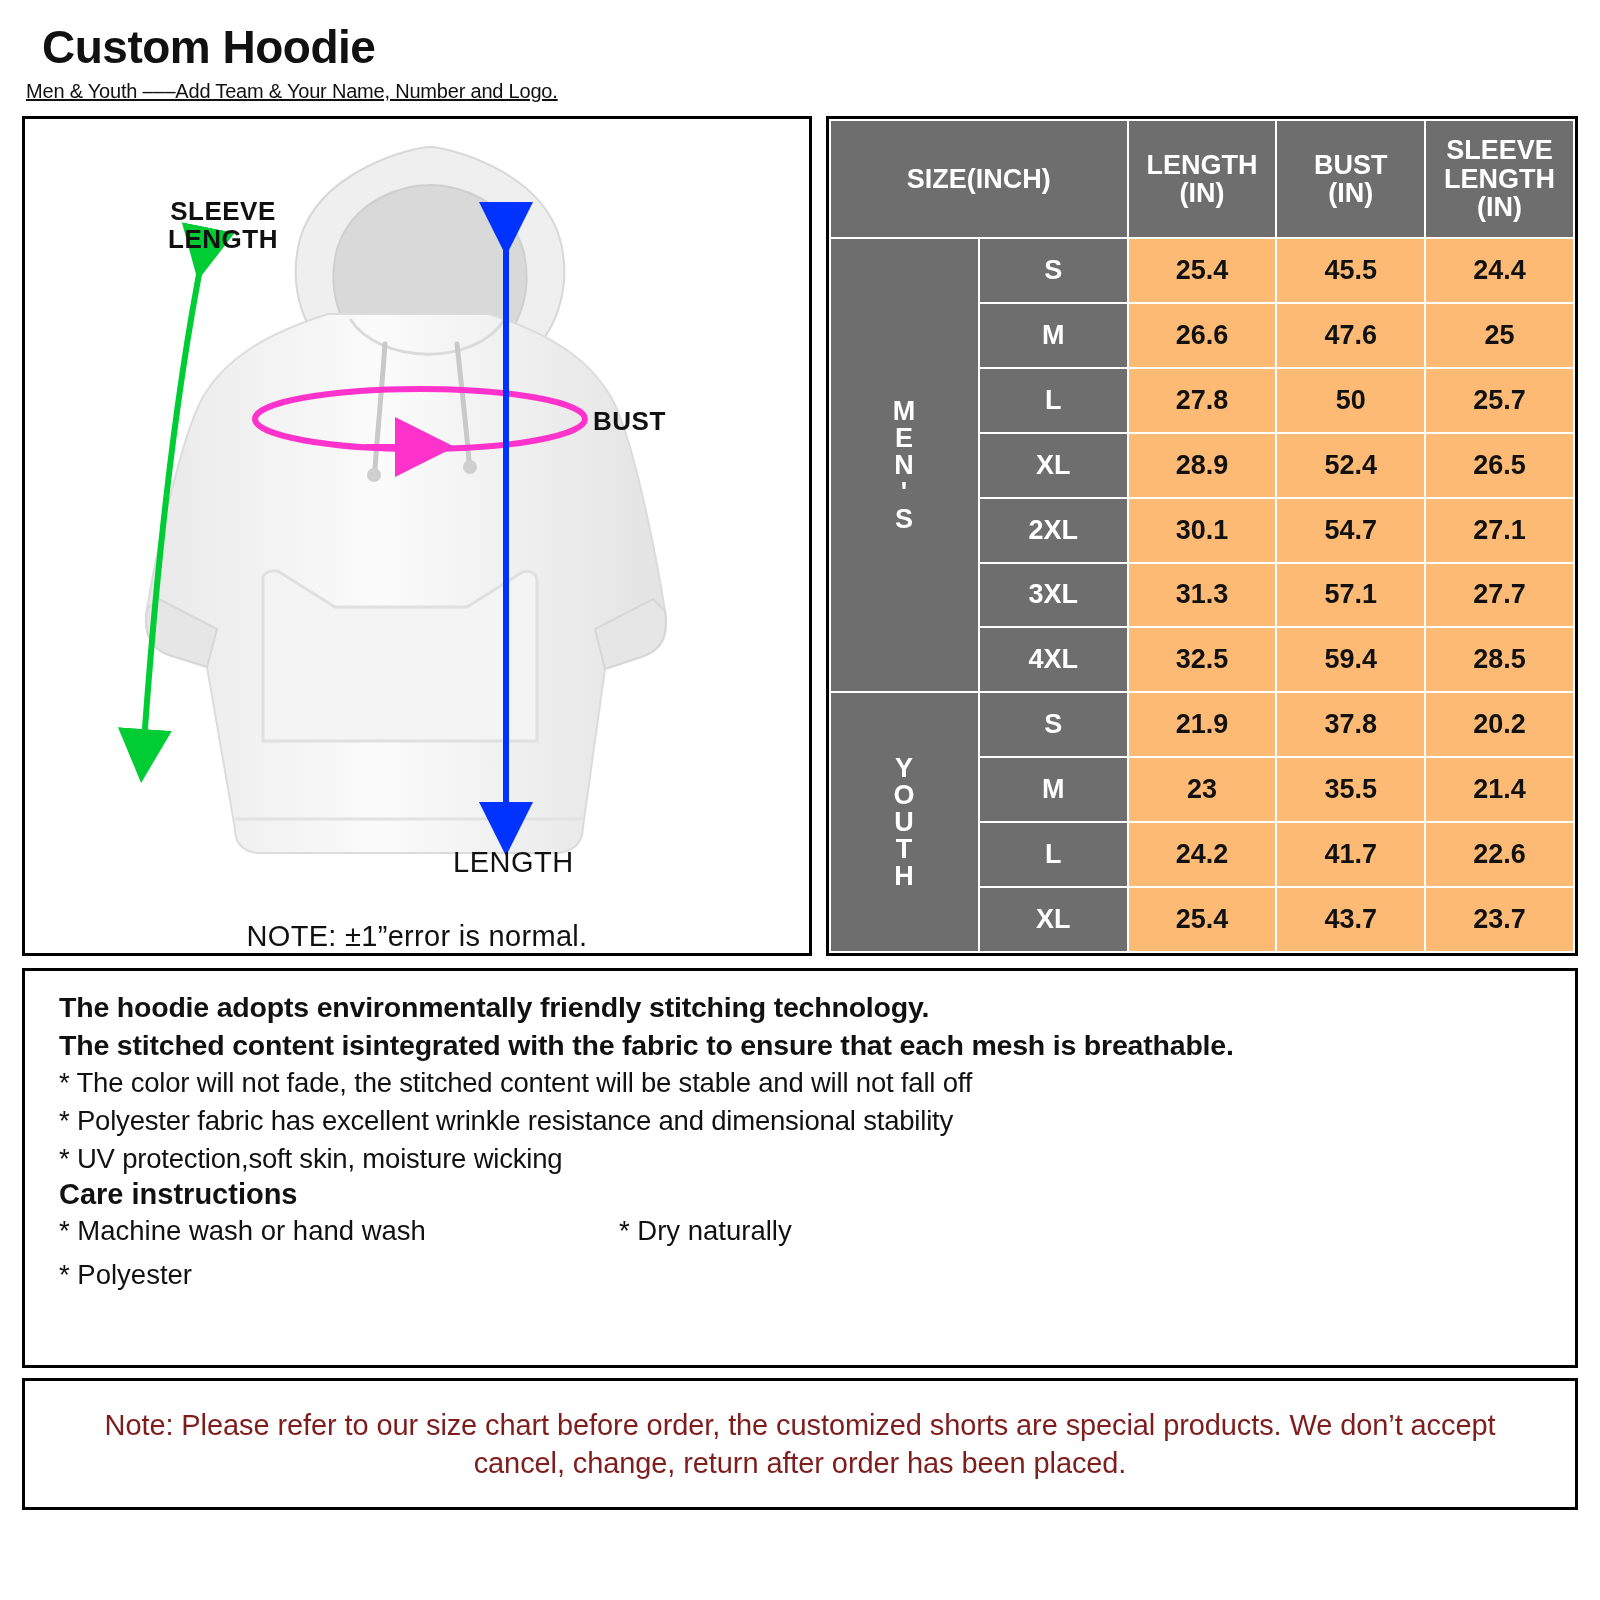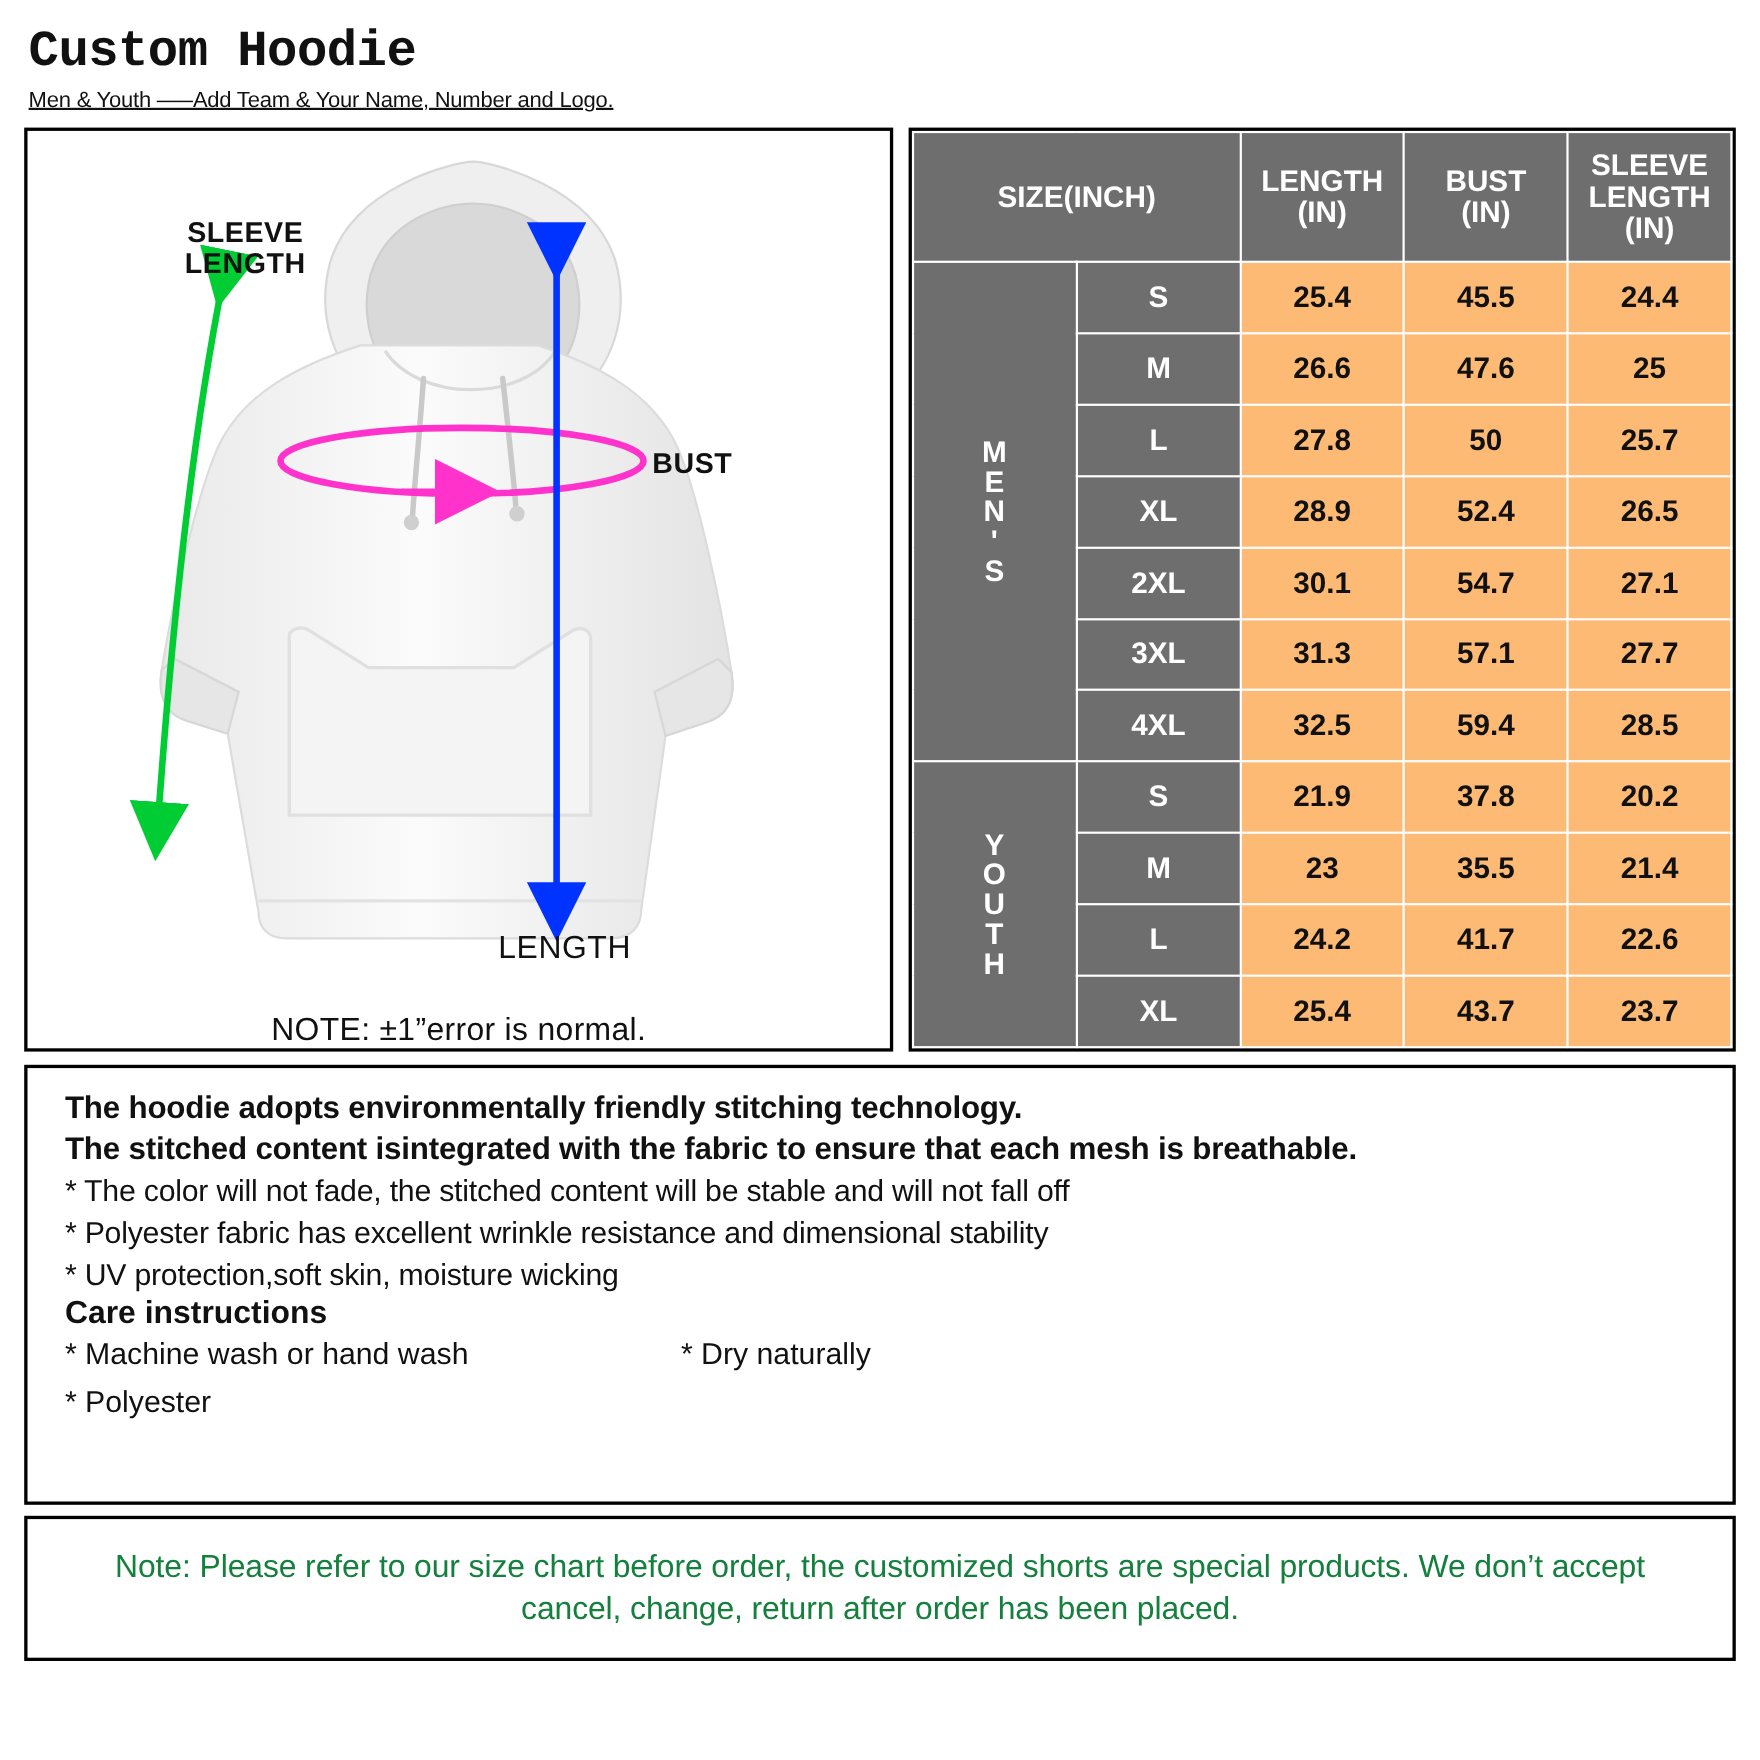--- a/index.html
+++ b/index.html
@@ -13,22 +13,21 @@
   .page {
     width: 1600px; height: 1600px;
     position: relative;
     padding: 18px 22px 10px 22px;
   }
   .title {
     font-size: 46px;
     font-weight: bold;
     letter-spacing: -0.5px;
     line-height: 1.0;
-    margin: 6px 0 4px 4px;
-    font-family: Liberation Mono, monospace;
+    margin: 6px 0 4px 20px;
   }
   .subtitle {
     font-size: 20px;
     line-height: 1.1;
     margin: 10px 0 14px 4px;
     letter-spacing: -0.2px;
     text-decoration: underline;
   }
   .top-row {
     display: flex;
@@ -143,21 +142,21 @@
   .rednote {
     margin-top: 10px;
     height: 132px;
     display: flex;
     align-items: center;
     justify-content: center;
     padding: 0 40px;
   }
   .rednote p {
     margin: 0;
-    color: #15803d;
+    color: #7f1d1d;
     font-size: 29px;
     line-height: 1.32;
     text-align: center;
     letter-spacing: -0.1px;
   }
 </style>
 </head>
 <body>
 
 <div class="page">

